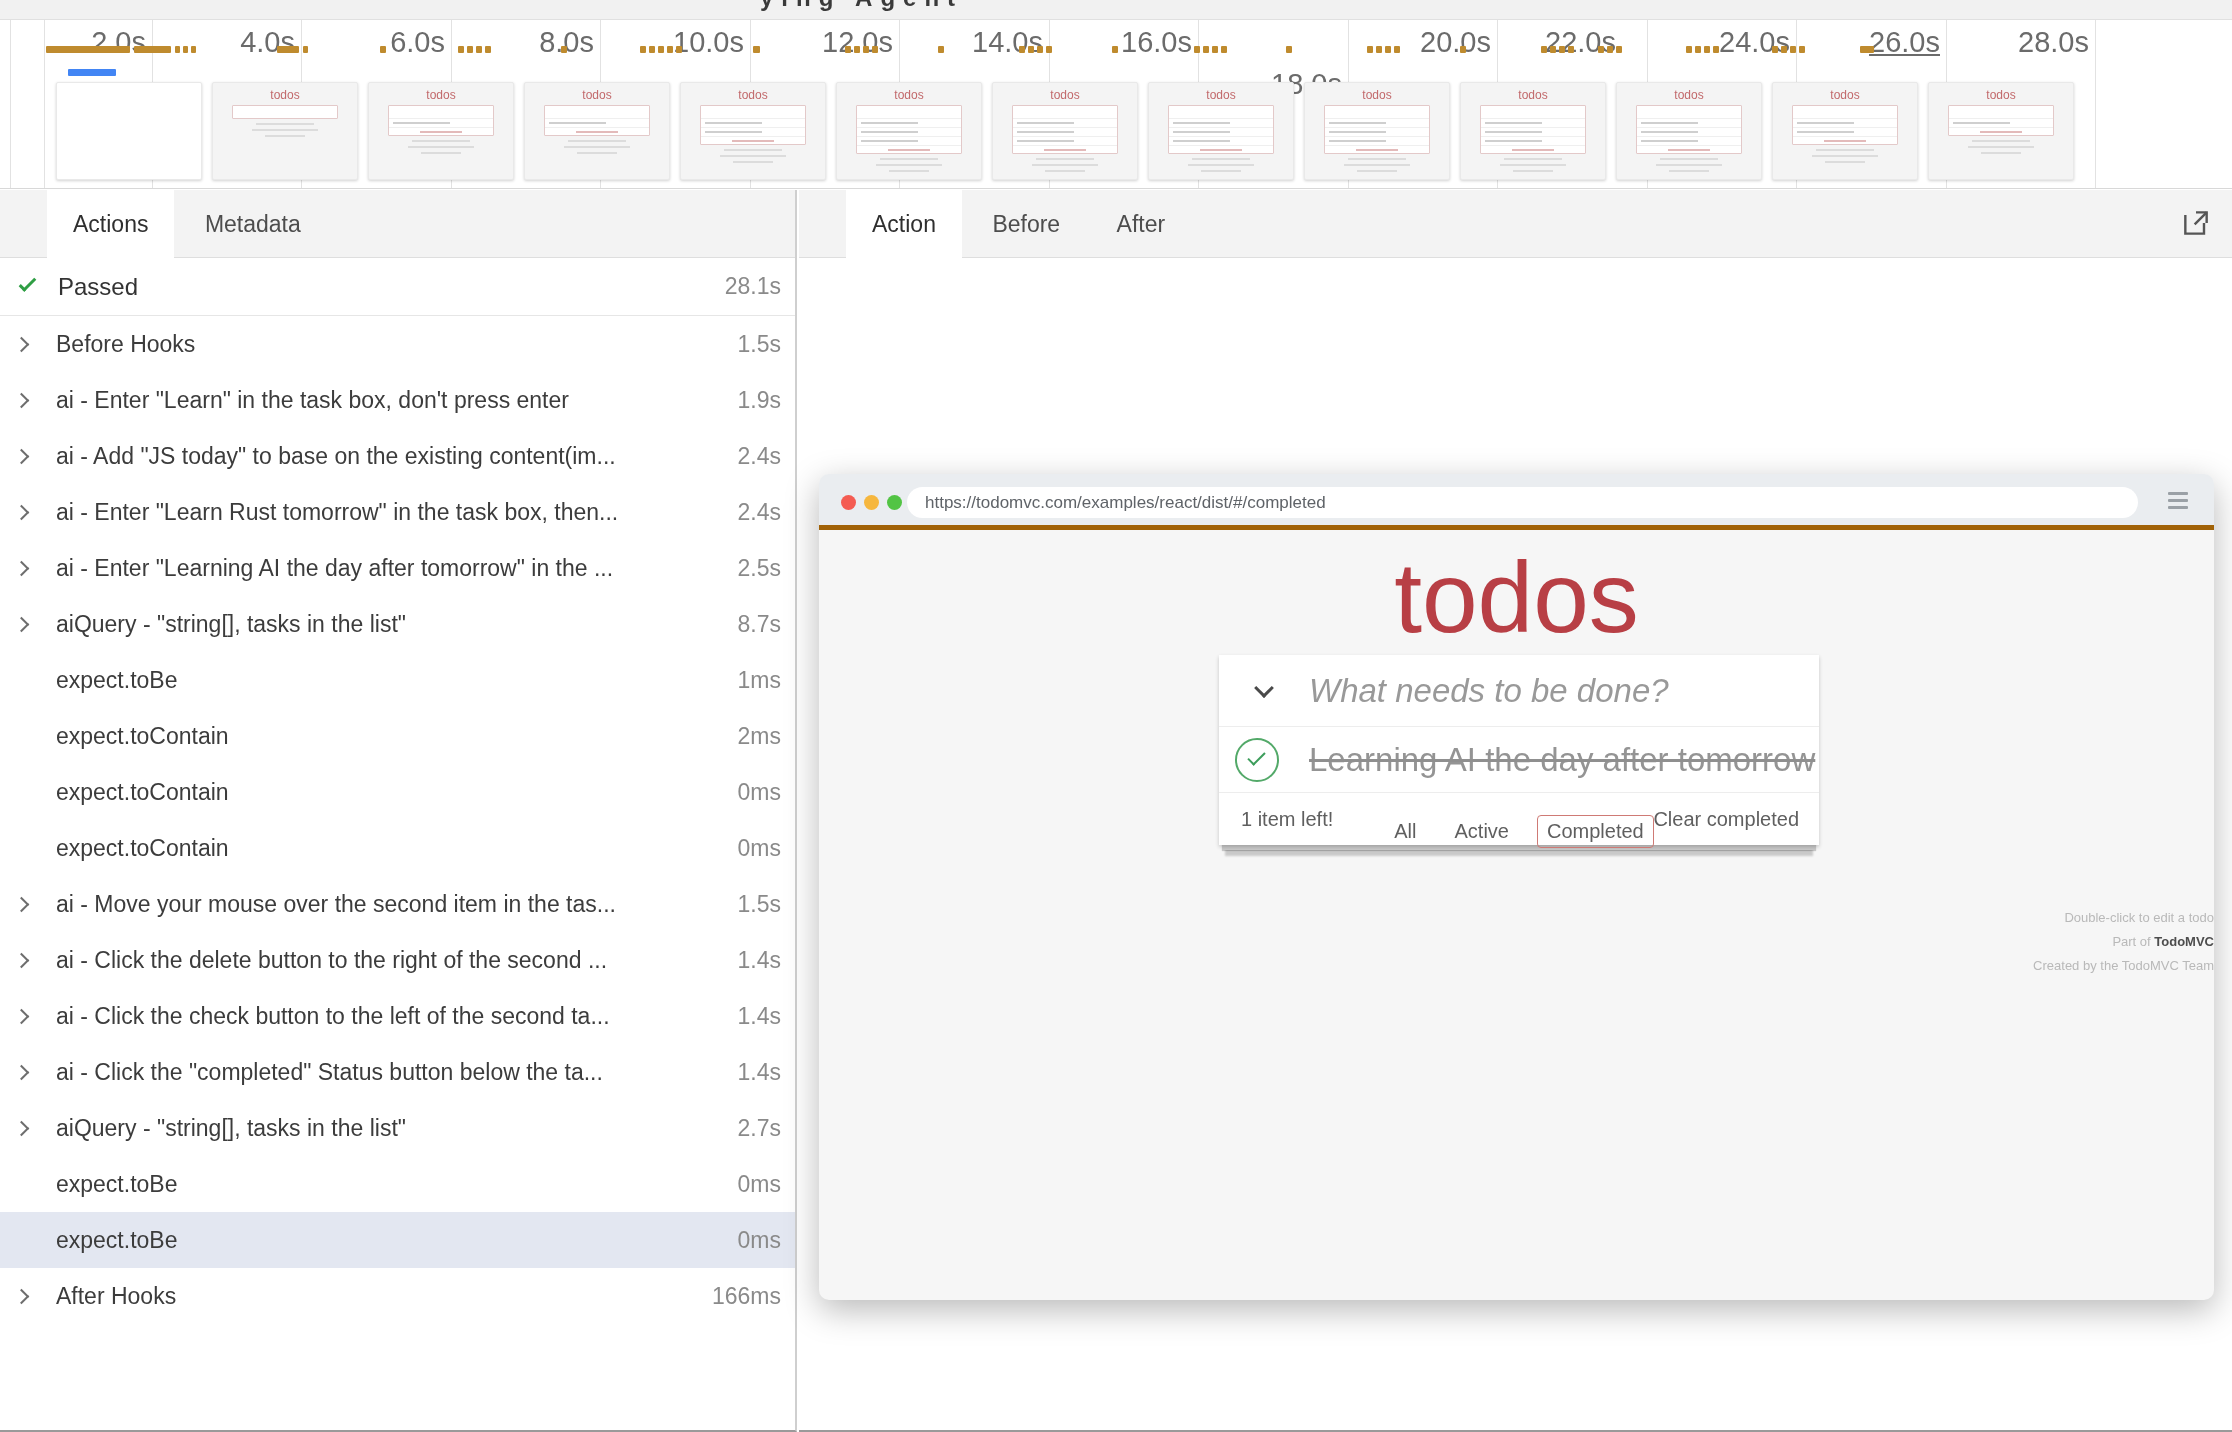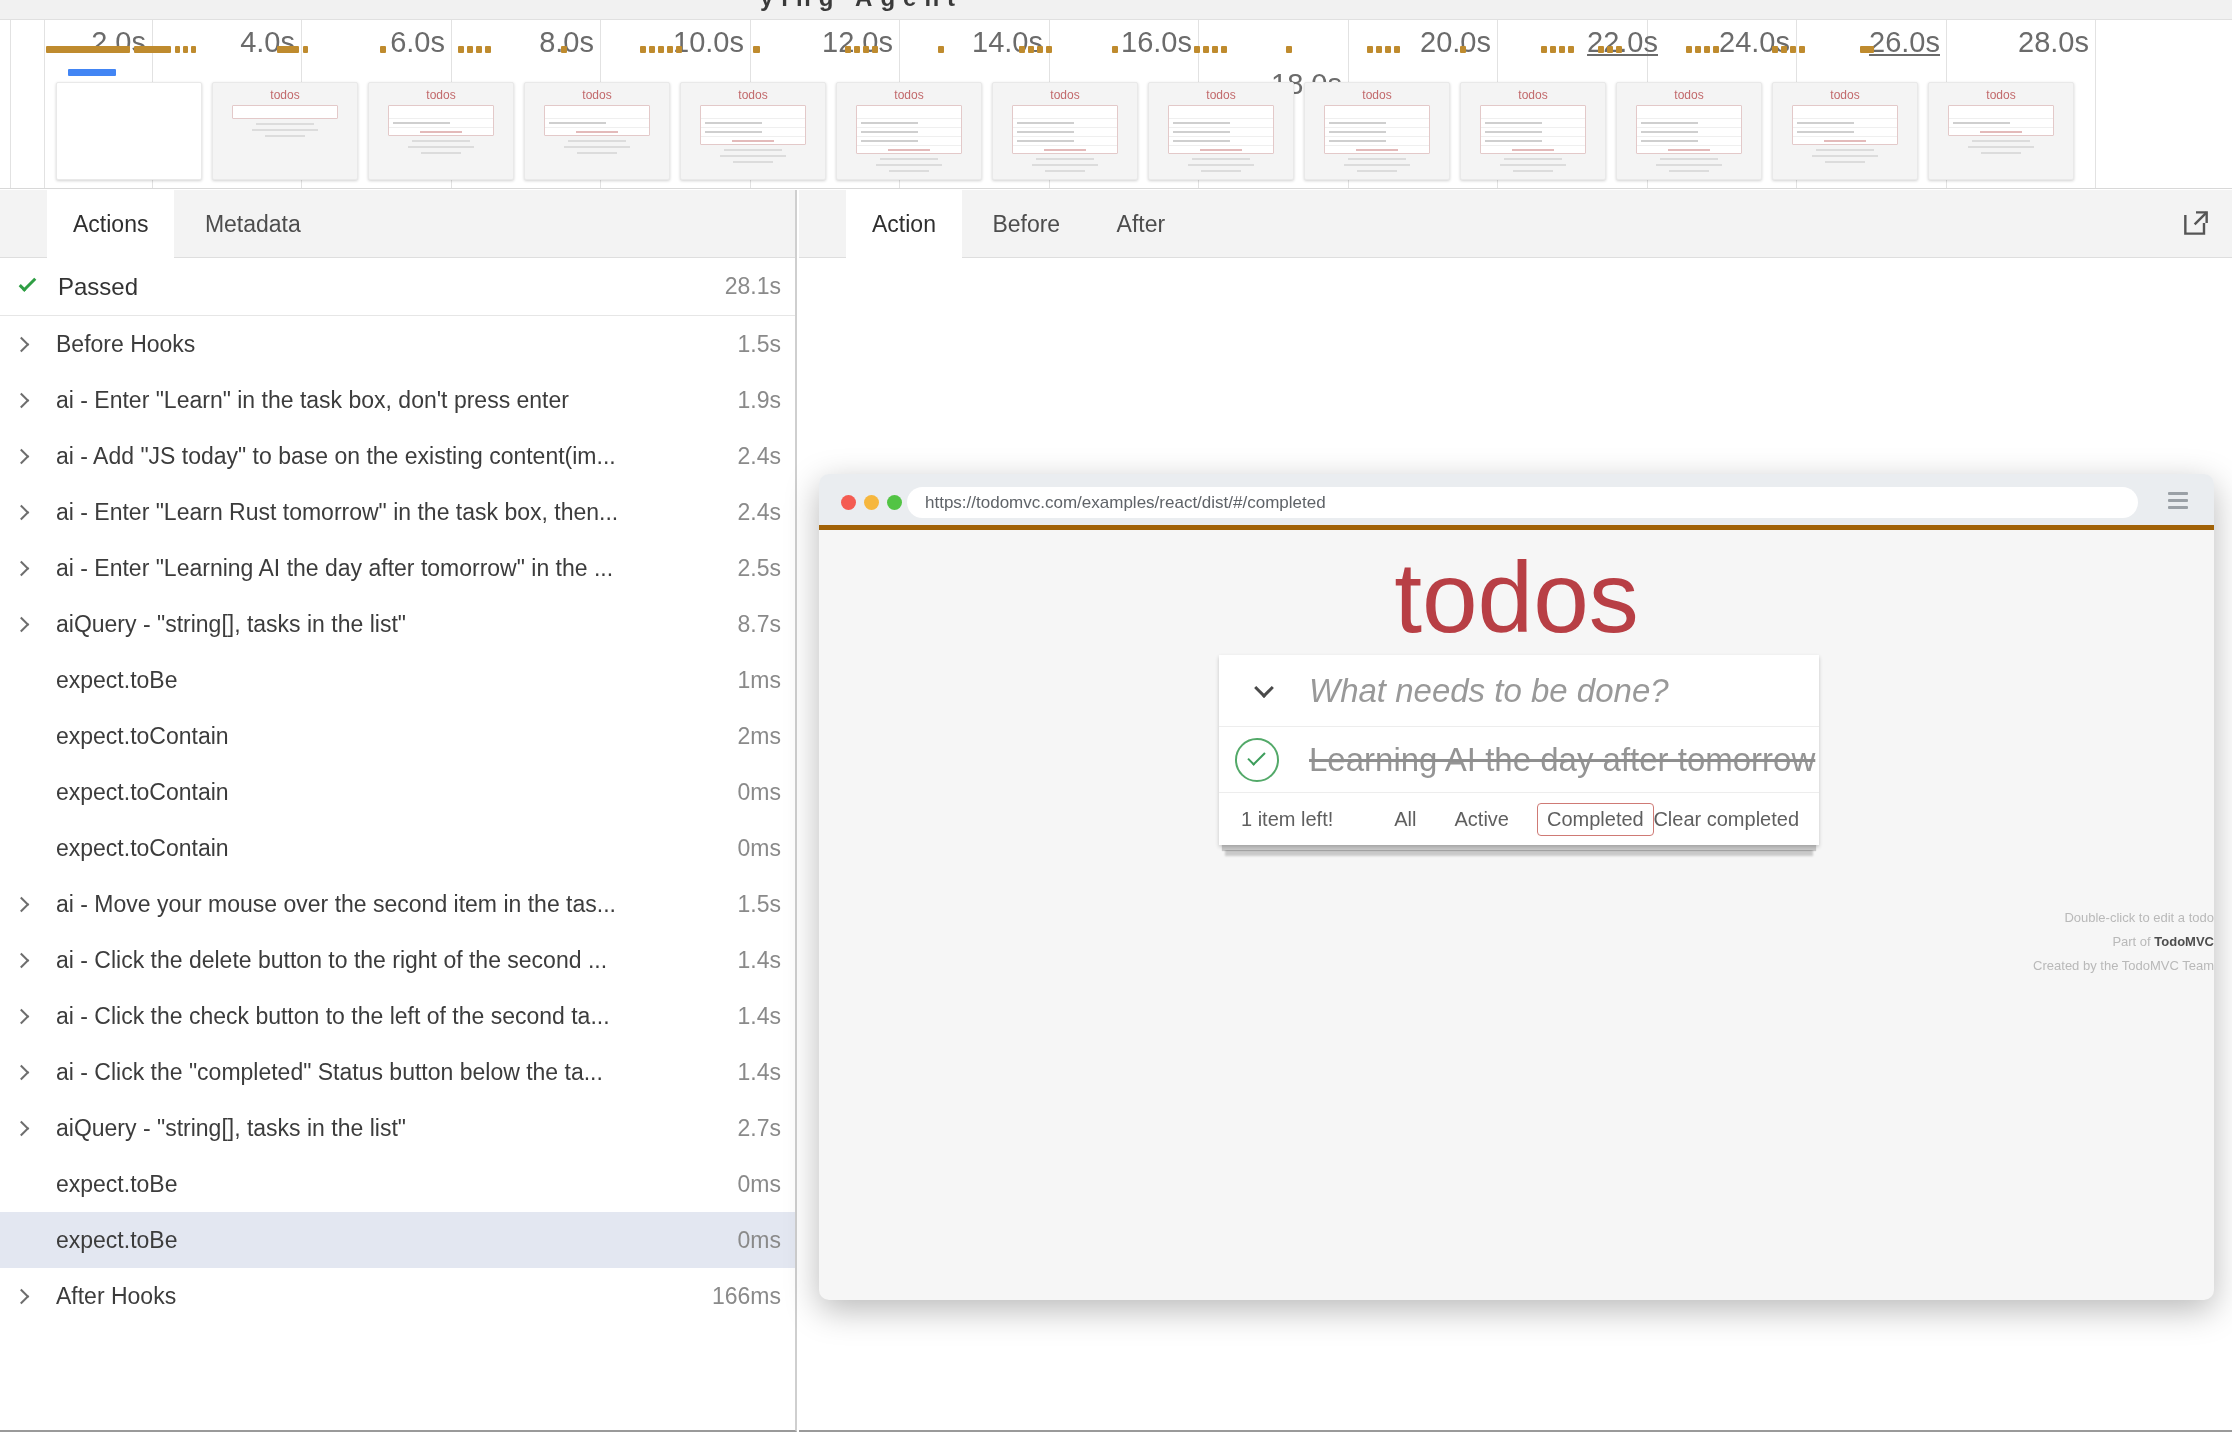--- a/index.html
+++ b/index.html
@@ -96,21 +96,21 @@
   .todo-check i { position:absolute; left:11px; top:12px; width:17px; height:9px;
                   border-left:2.5px solid #3d9e5c; border-bottom:2.5px solid #3d9e5c;
                   transform:rotate(-45deg); }
   .todo-text { margin-left:30px; font-size:33px; color:#949494; text-decoration:line-through;
                text-decoration-color:#8f8f8f; }
   .todo-footer { height:52px; position:relative; font-size:20px; color:#5f5f5f; }
   .items-left { position:absolute; left:22px; top:15px; }
   .filters { position:absolute; left:0; right:0; top:10px; text-align:center; }
   .filter { display:inline-block; margin:0 9px; padding:4px 9px; border:1.5px solid transparent;
             border-radius:4px; cursor:pointer; }
-  .filter.active { border-color:#cf7a75; }
+  .filter.active { border-color:#cf7a75;margin-top:12px; }
   .clear-completed { position:absolute; right:20px; top:15px; cursor:pointer; }
 
   .credits { position:absolute; top:376px; width:100%; text-align:right;
              font-size:13px; color:#b9b9b9; line-height:24px; }
   .credits b { color:#4d4d4d; }
 </style>
 </head>
 <body>
 
 <div class="topbar">
@@ -134,21 +134,21 @@
     <div class="tick-label" style="right: 1339px;">12.0s</div>
     <div class="tick-line" style="left: 1049px;"></div>
     <div class="tick-label" style="right: 1189px;">14.0s</div>
     <div class="tick-line" style="left: 1198px;"></div>
     <div class="tick-label" style="right: 1040px;">16.0s</div>
     <div class="tick-line" style="left: 1348px;"></div>
     <div class="tick-label" style="right: 890px; margin-top: 42px;">18.0s</div>
     <div class="tick-line" style="left: 1497px;"></div>
     <div class="tick-label" style="right: 741px;">20.0s</div>
     <div class="tick-line" style="left: 1647px;"></div>
-    <div class="tick-label" style="right: 574px; text-decoration: underline;">22.0s</div>
+    <div class="tick-label" style="right: 616px;">22.0s</div>
     <div class="tick-line" style="left: 1796px;"></div>
     <div class="tick-label" style="right: 442px;">24.0s</div>
     <div class="tick-line" style="left: 1946px;"></div>
     <div class="tick-label" style="right: 292px; text-decoration: underline;">26.0s</div>
     <div class="tick-line" style="left: 2095px;"></div>
     <div class="tick-label" style="right: 143px;">28.0s</div>
     <div class="mark" style="left: 46px; width: 84px;"></div>
     <div class="mark" style="left: 134px; width: 37px;"></div>
     <div class="mark" style="left: 175px; width: 5px;"></div>
     <div class="mark" style="left: 183px; width: 5px;"></div>

